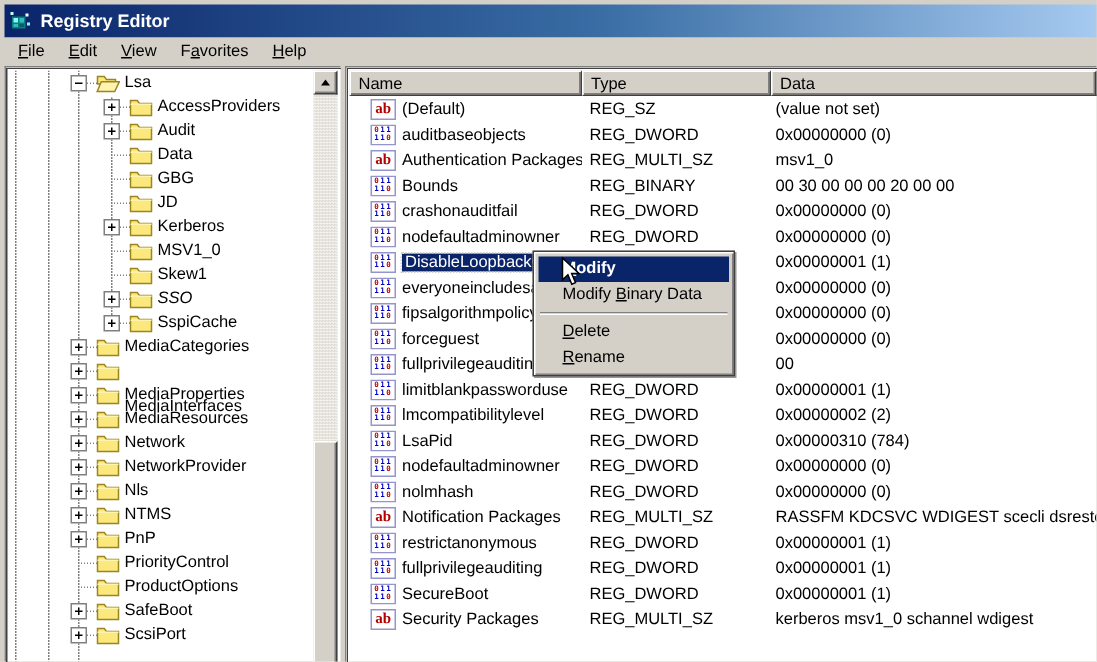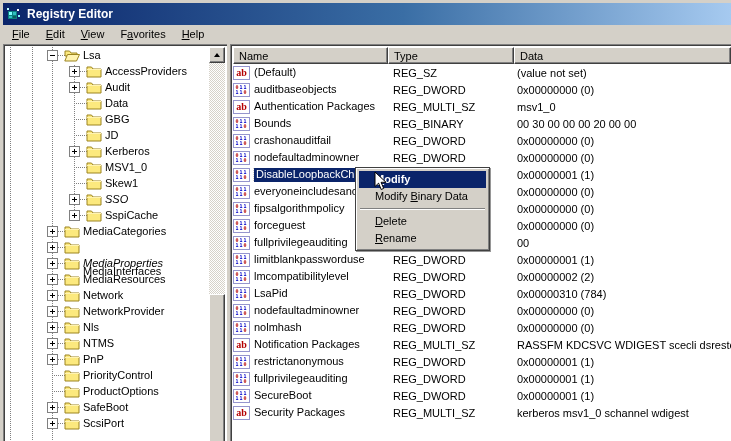--- a/index.html
+++ b/index.html
@@ -50,21 +50,21 @@
 
   
   .list-panel{flex:1;position:relative;}
   .list-header{position:absolute;top:2px;left:2px;right:0;height:17px;display:flex;}
   .hcell{background:#d4d0c8;border-top:1px solid #fff;border-left:1px solid #fff;
     border-right:1px solid #404040;border-bottom:1px solid #404040;
     box-shadow:inset -1px -1px 0 #808080;font-size:11px;padding:2px 0 0 5px;flex:none;}
   .hcell.grow{flex:1;}
   .list-body{position:absolute;top:19px;left:2px;right:0;bottom:0;overflow:hidden;}
   .lrow{display:flex;height:17px;align-items:center;font-size:11px;white-space:nowrap;color:#000;}
-  .c-name{width:155px;flex:none;display:flex;padding-left:0;overflow:hidden;}
+  .c-name{width:155px;flex:none;display:flex;align-items:center;padding-left:14px;overflow:hidden;}
   .c-type{width:126px;flex:none;padding-left:5px;}
   .c-data{flex:1;padding-left:3px;overflow:hidden;}
   .sel-name{background:#0a246a;color:#fff;outline:1px dotted #d6d2c9;padding:0 2px;}
 
   
   .ricon{width:17px;height:14px;border:1px solid #9595cd;background:#fff;margin-right:4px;flex:none;
     display:inline-flex;align-items:center;justify-content:center;flex-direction:column;}
   .ricon.ab{color:#b40000;font-weight:bold;font-size:10px;line-height:10px;font-family:"Liberation Serif",serif;}
   .ricon.dw{font-family:"DejaVu Sans Mono",monospace;font-weight:bold;font-size:5px;line-height:5px;
     color:#0000c8;letter-spacing:1px;}
@@ -255,21 +255,21 @@
           <div class="tree-row">
             <div class="hline" style="left: 46px; width: 13px;"></div>
             <div class="toggle" style="left: 41px;">
               <i class="tb-h"></i>
               <i class="tb-v"></i>
             </div>
             <span class="folder" style="left: 58px;"><svg width="16" height="14" viewBox="0 0 16 14">
                 <path d="M1 3 h4.5 l1.5 2 H15 v8 H1 z" fill="#fce97e" stroke="#9c8420" stroke-width="1"></path>
                 <path d="M1 5.5 H15" stroke="#fff3b0" stroke-width="1"></path>
               </svg></span>
-            <span class="tree-label" style="left: 77px; font-style: italic;">MediaProperties</span>
+            <span class="tree-label" style="left: 77px;">MediaProperties</span>
           </div>
           <div class="tree-row">
             <div class="hline" style="left: 46px; width: 13px;"></div>
             <div class="toggle" style="left: 41px;">
               <i class="tb-h"></i>
               <i class="tb-v"></i>
             </div>
             <span class="folder" style="left: 58px;"><svg width="16" height="14" viewBox="0 0 16 14">
                 <path d="M1 3 h4.5 l1.5 2 H15 v8 H1 z" fill="#fce97e" stroke="#9c8420" stroke-width="1"></path>
                 <path d="M1 5.5 H15" stroke="#fff3b0" stroke-width="1"></path>

